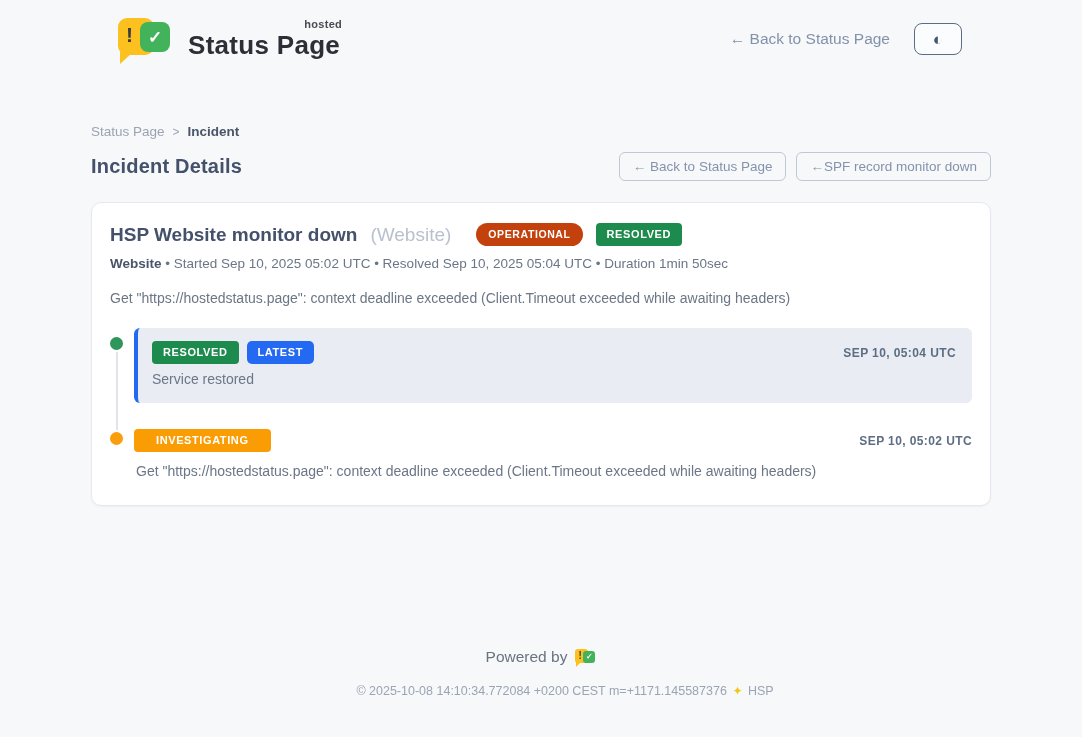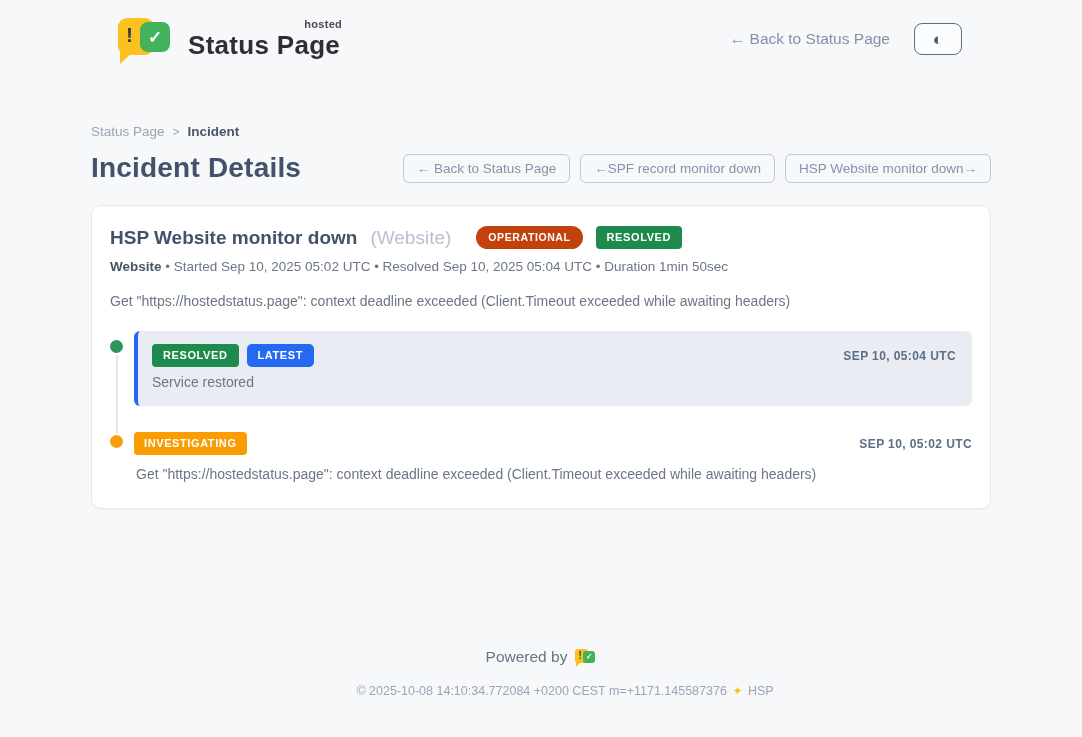--- a/index.html
+++ b/index.html
@@ -72,21 +72,21 @@
 
   .breadcrumb { font-size: 13.5px; margin-bottom: 13px; display: flex; gap: 8px; align-items: center; }
   .crumb-root { color: #9aa4b3; text-decoration: none; cursor: pointer; }
   .crumb-sep { color: #9aa4b3; font-size: 12px; }
   .crumb-current { color: #4a5568; font-weight: 700; }
 
   .title-row {
     display: flex; align-items: center; justify-content: space-between;
     margin-bottom: 21px;
   }
-  .page-title { font-size: 28px; font-weight: 700; color: #44516b; letter-spacing: 0.2px; }
+  .page-title { font-size: 20px; font-weight: 700; color: #44516b; letter-spacing: 0.2px; }
   .nav-buttons { display: flex; gap: 10px; }
   .nav-btn {
     background: transparent;
     border: 1px solid #bec8d6;
     border-radius: 6px;
     color: #8493ab;
     font-family: "Liberation Sans", sans-serif;
     font-size: 13.5px;
     padding: 6px 13px;
     cursor: pointer;
@@ -143,21 +143,21 @@
   .tl-box {
     background: #e9ecf3;
     border-left: 4px solid #2469f2;
     border-radius: 6px;
     padding: 13px 16px 16px 14px;
   }
   .tl-row { display: flex; align-items: center; justify-content: space-between; }
   .tl-badges { display: flex; gap: 8px; }
   .badge-resolved-tl { background: #1e8b4e; border-radius: 4px; font-size: 11px; padding: 6px 11px; }
   .badge-latest { background: #2469f2; border-radius: 5px; font-size: 11px; padding: 6px 11px; }
-  .badge-investigating { background: #fa9d05; border-radius: 4px; font-size: 11px; padding: 6px 10px; }
+  .badge-investigating { background: #fa9d05; border-radius: 4px; font-size: 11px; padding: 6px 22px; }
   .tl-time { font-size: 12px; font-weight: 700; color: #5d6e84; letter-spacing: 0.4px; }
   .tl-message { font-size: 14px; color: #6b7686; margin-top: 7px; }
   .tl-plain .tl-message { margin-top: 11px; padding-left: 2px; }
 
   
   .footer { position: absolute; left: 0; right: 0; bottom: 39px; text-align: center; }
   .powered-row {
     display: inline-flex; align-items: center; gap: 8px;
     font-size: 15.5px; color: #6a7382;
     text-decoration: none; cursor: pointer;
@@ -218,21 +218,20 @@
     <a class="crumb-root">Status Page</a>
     <span class="crumb-sep">&gt;</span>
     <span class="crumb-current">Incident</span>
   </div>
 
   <div class="title-row">
     <h1 class="page-title">Incident Details</h1>
     <div class="nav-buttons">
       <button class="nav-btn">← Back to Status Page</button>
       <button class="nav-btn">←SPF record monitor down</button>
-      <button class="nav-btn">HSP Website monitor down→</button>
     </div>
   </div>
 
   <div class="card">
     <div class="card-head">
       <span class="incident-title">HSP Website monitor down</span>
       <span class="incident-component">(Website)</span>
       <span class="badge badge-operational">OPERATIONAL</span>
       <span class="badge badge-resolved-head">RESOLVED</span>
     </div>

